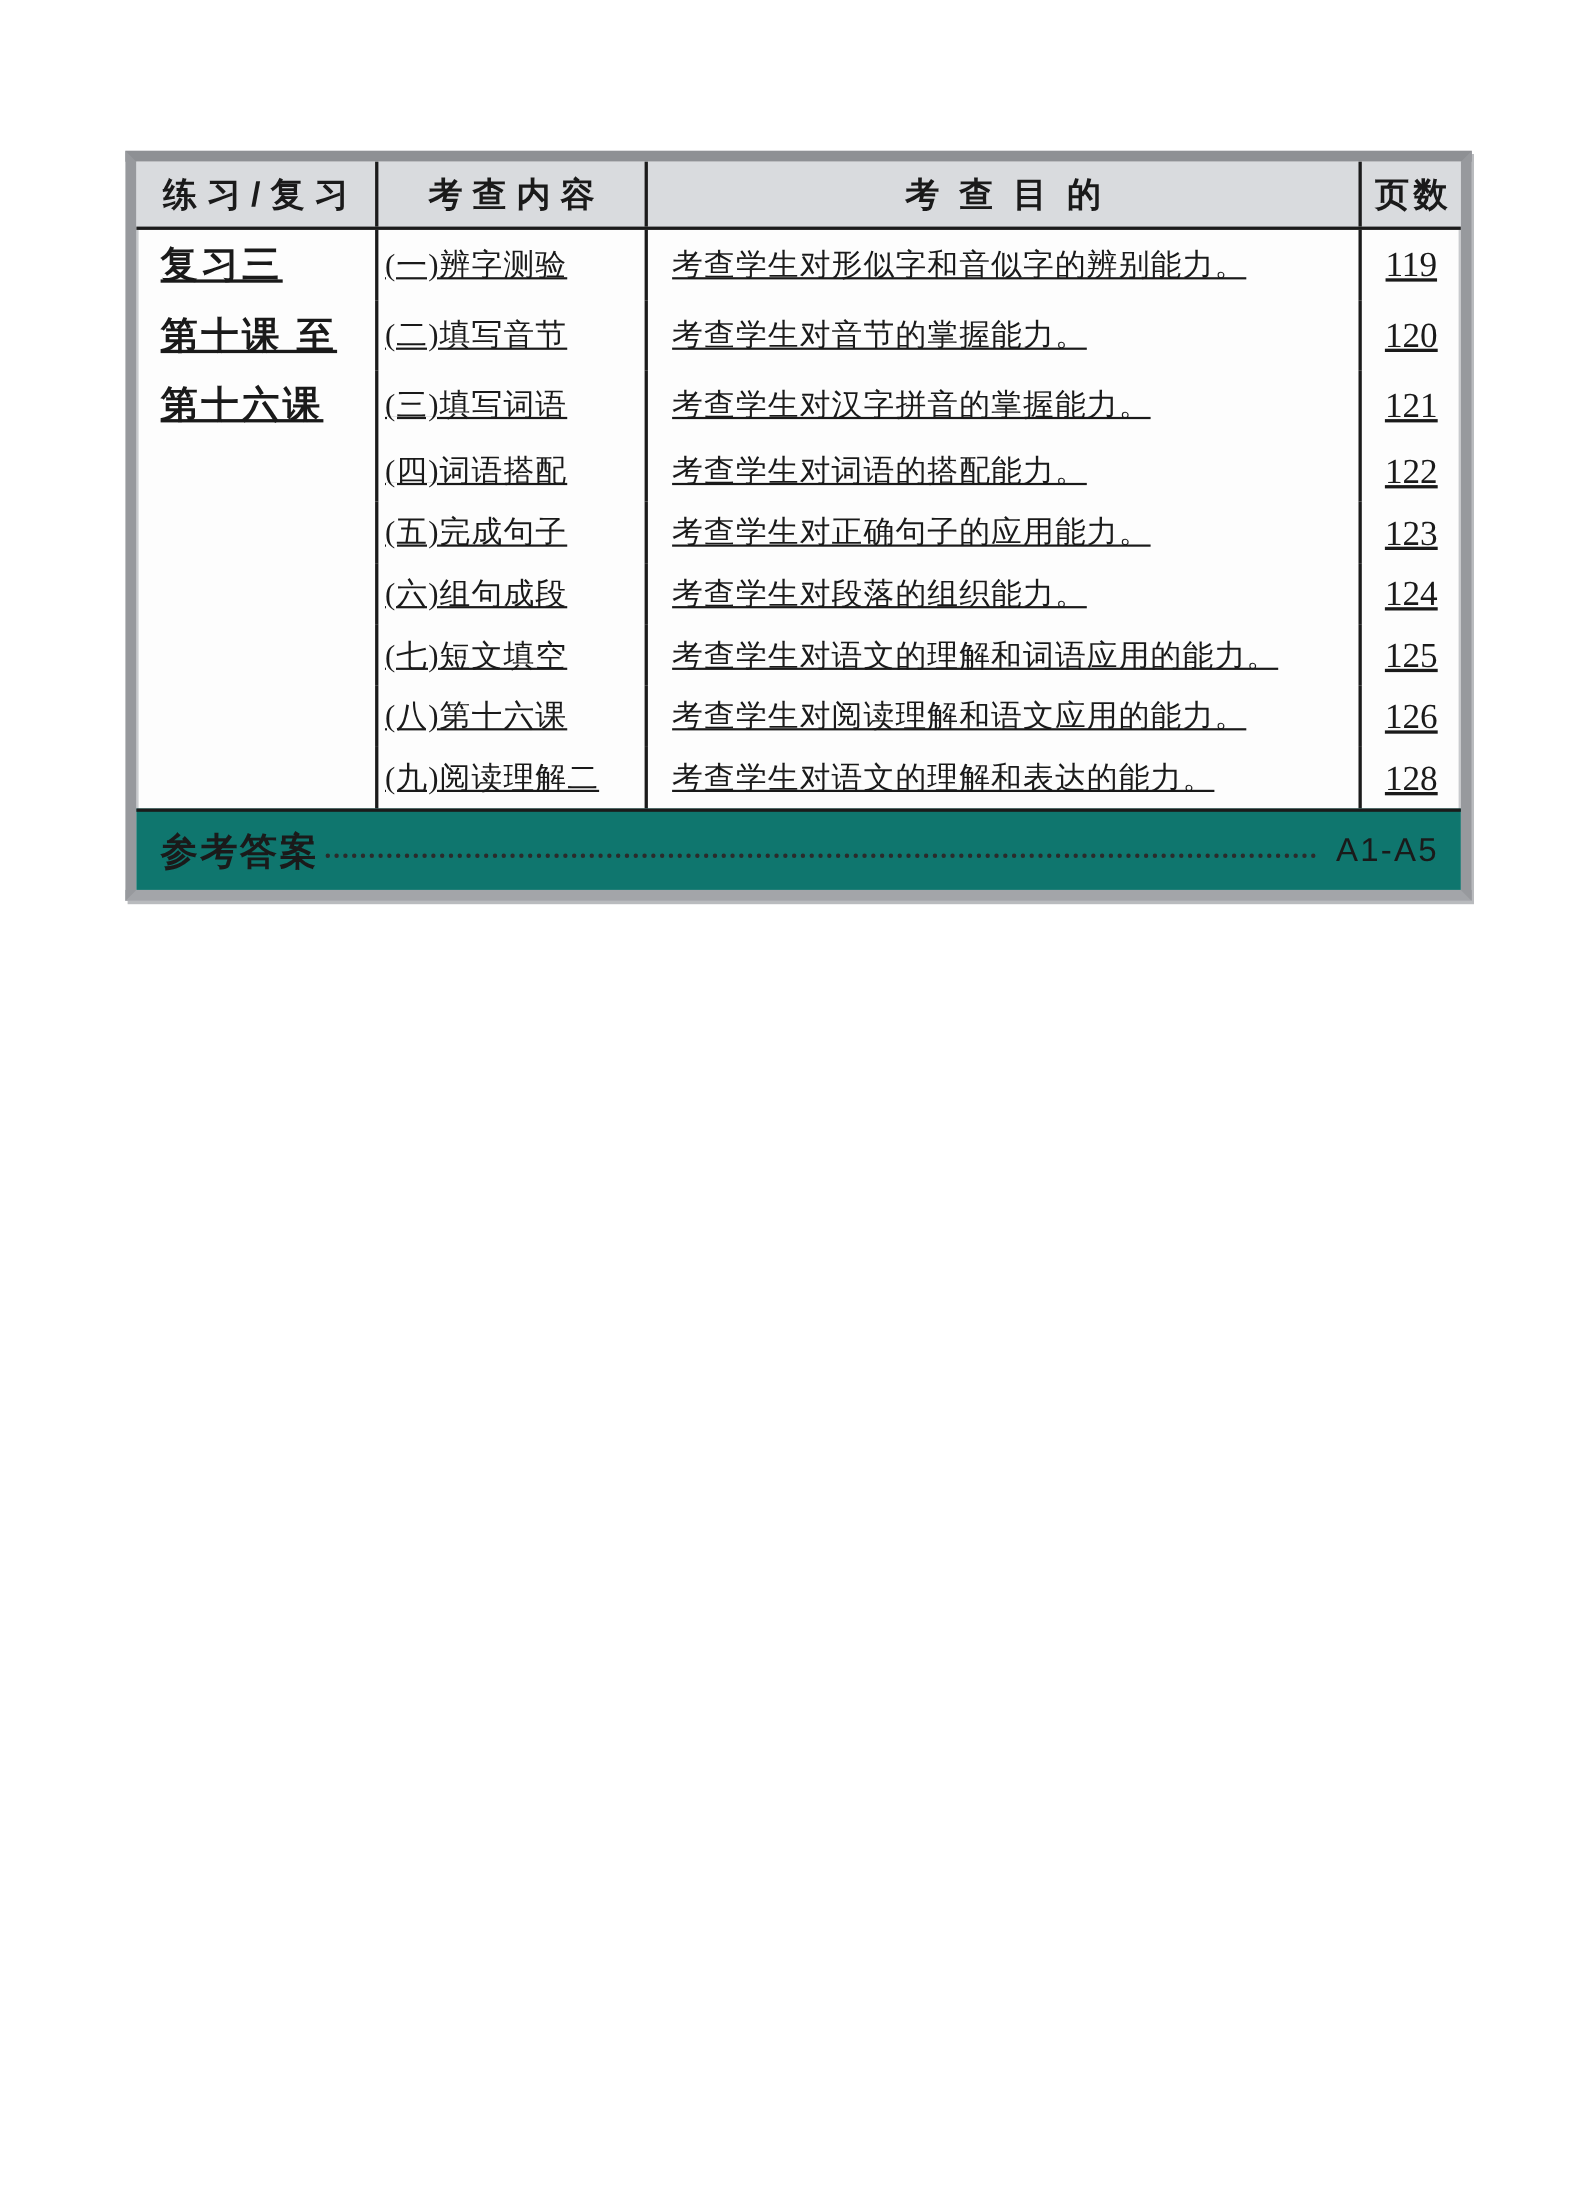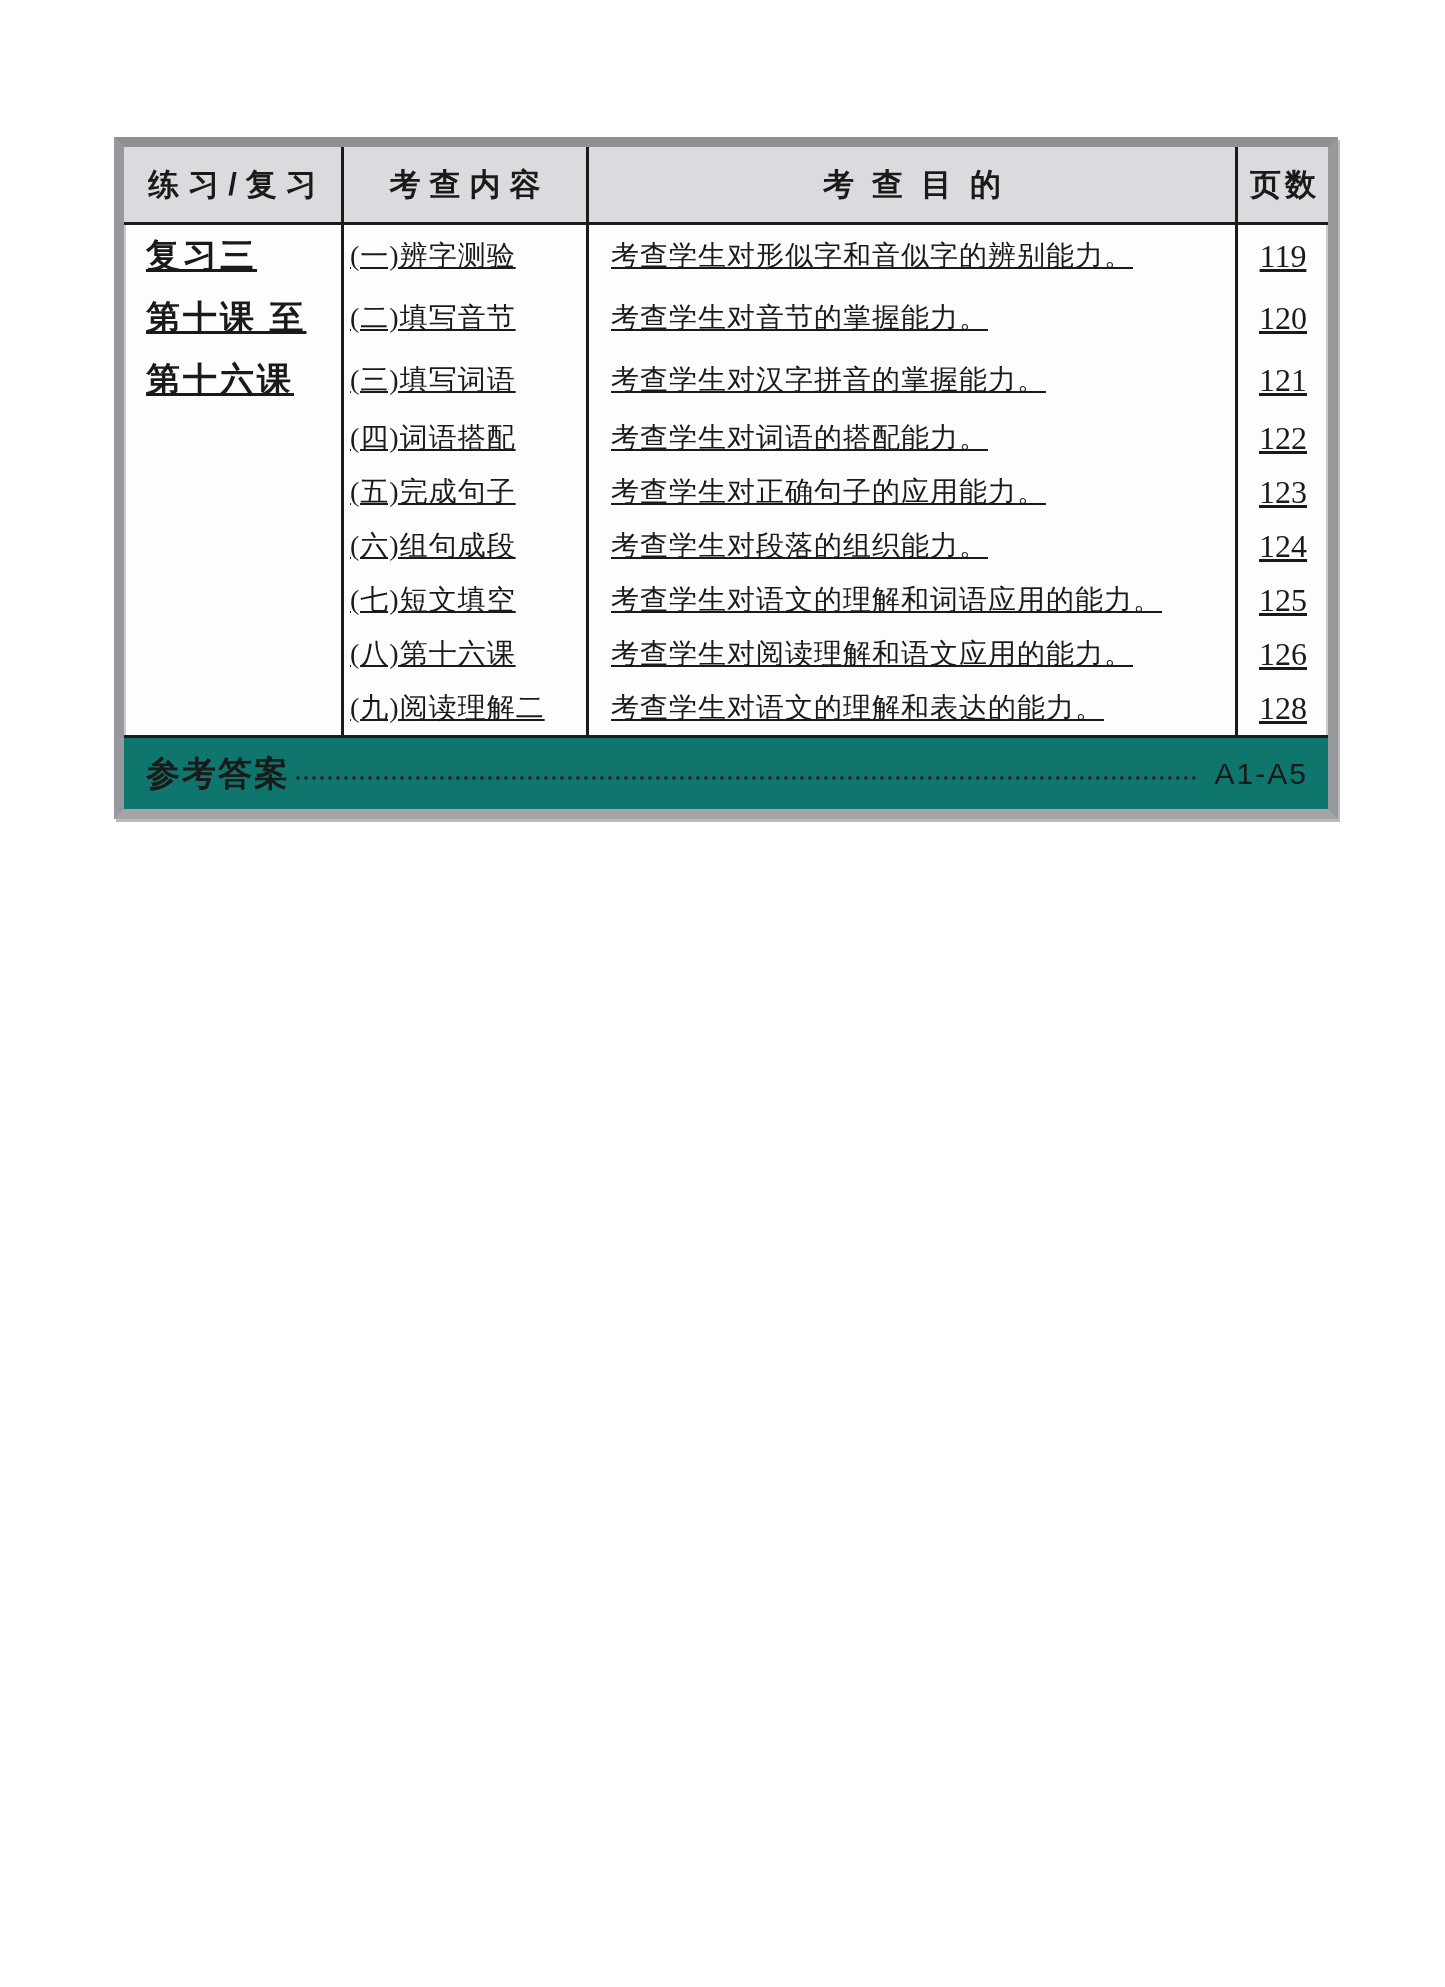--- a/index.html
+++ b/index.html
@@ -20,21 +20,21 @@
     border-bottom-color:#a3a5a9;
     box-shadow: inset 0 0 0 2px #c9cbce, 2px 3px 0 0 #b9bbbe;
     background:#fdfdfd;
     display:flex;
     flex-direction:column;
   }
 
   
   .thead {
     display:flex;
-    height:78px;
+    height:62px;
     background:#d9dbde;
     border-bottom:3px solid #1b1b1b;
     flex:0 0 auto;
   }
   .th {
     display:flex; align-items:center; justify-content:center;
     font-weight:bold; font-size:31px;
     letter-spacing:9px; padding-left:9px; 
     font-family:"Liberation Sans", sans-serif;
   }

